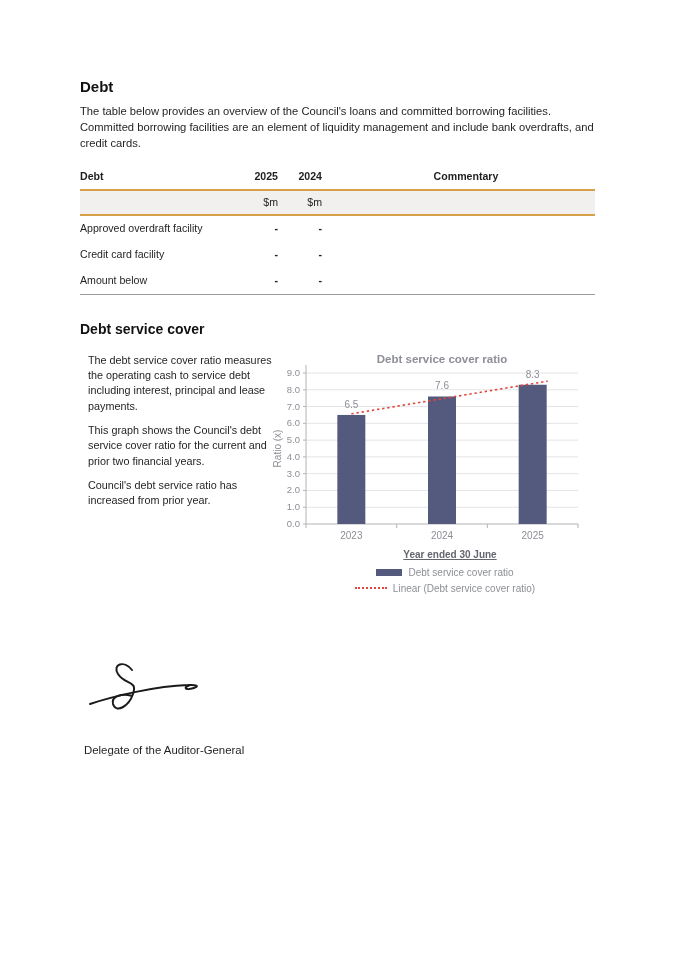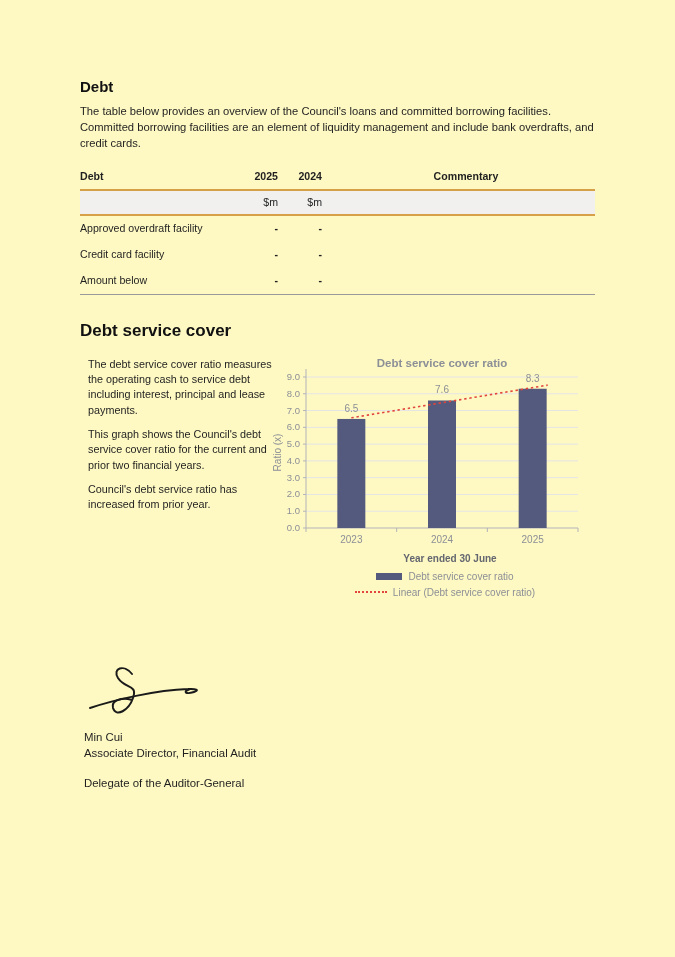--- a/index.html
+++ b/index.html
@@ -1,19 +1,19 @@
 <!DOCTYPE html>
 <html><head>
 <meta charset="utf-8">
 <style>
   html,body{margin:0;padding:0;background:#e8e8e8;}
   .page{
     position:relative;
     width:675px;height:957px;
-    background:#fef9c3;
+    background:#ffffff;
     font-family:"Liberation Sans", sans-serif;
     color:#1f1f1f;
     overflow:hidden;
     margin:0 auto;
   }
   .content{padding:78px 80px 0 80px;}
   .doc-title{font-size:15px;font-weight:700;margin:0 0 9px 0;color:#111;}
   .intro{font-size:11.2px;line-height:1.42;margin:0 0 14px 0;width:522px;}
 
   
@@ -23,38 +23,38 @@
   .debt-table .c3{width:44px;text-align:right;}
   .debt-table .c4{width:258px;text-align:center;padding-left:15px;}
   .debt-table th{font-weight:700;padding:4px 0 7px 0;border-bottom:2.5px solid #D5A048;vertical-align:bottom;}
   .debt-table td{padding:6px 0;vertical-align:top;line-height:1.3;}
   .unit-row td{background:#F1F0EF;border-bottom:2.5px solid #D5A048;padding:5px 0;}
   .unit-row td.c4{padding-left:15px;}
   .rule-after td{border-bottom:1.5px solid #9a9a9a;}
   td.dash{font-weight:700;}
 
   
-  .section-heading{font-size:17px;font-weight:700;margin:26px 0 10px 0;color:#111;}
+  .section-heading{font-size:14px;font-weight:700;margin:26px 0 10px 0;color:#111;}
   .dsc-row{display:flex;align-items:flex-start;}
   .dsc-text{width:198px;box-sizing:border-box;padding-left:8px;padding-top:6px;}
   .dsc-text p{font-size:10.8px;line-height:1.42;margin:0 0 9px 0;width:184px;}
 
   .chart-box{width:332px;position:relative;}
   .chart-svg{display:block;}
-  .chart-xlabel{font-size:10px;font-weight:700;color:#63666F;text-align:center;width:312px;margin:2px 0 7px 22px;}
+  .chart-xlabel{font-size:10px;font-weight:700;color:#63666F;text-align:center;width:312px;margin:2px 0 7px 22px;text-decoration:underline;}
   .legend{display:flex;flex-direction:column;align-items:center;gap:5px;margin-left:14px;}
   .legend-row{display:flex;align-items:center;gap:6px;font-size:10px;color:#8C8F96;}
   .swatch-bar{width:26px;height:7px;background:#545A7D;display:inline-block;}
   .swatch-dots{width:32px;height:0;border-top:2px dotted #E2453B;display:inline-block;}
 
   
   .sig-block{margin-top:62px;margin-left:4px;}
   .sig-svg{display:block;margin-left:2px;}
   .sig-name{font-size:11.4px;line-height:1.38;margin-top:10px;}
-  .sig-delegate{font-size:11.4px;margin-top:16px;}
+  .sig-delegate{font-size:11.4px;margin-top:28px;}
 
   .footer{position:absolute;right:63px;top:956px;font-size:10px;color:#333;}
 </style>
 </head>
 <body>
 
 <div class="page">
   <div class="content">
 
     <h1 class="doc-title">Debt</h1>
@@ -168,23 +168,19 @@
           </div>
         </div>
       </div>
     </div>
 
     <div class="sig-block">
       <svg class="sig-svg" width="130" height="60" viewBox="0 0 130 60">
         <path d="M4,48 C28,40 70,30 102,29 C110,28.5 114,30 108,32 C100,34.5 96,32 104,29" fill="none" stroke="#1a1a1a" stroke-width="2" stroke-linecap="round"></path>
         <path d="M46,14 C38,4 26,8 32,18 C39,29 52,24 47,38 C43,50 30,58 27,48 C25,40 36,37 46,40" fill="none" stroke="#1a1a1a" stroke-width="2" stroke-linecap="round"></path>
       </svg>
-      <div class="sig-name">
-        <div>Min Cui</div>
-        <div>Associate Director, Financial Audit</div>
-      </div>
       <div class="sig-delegate">Delegate of the Auditor-General</div>
     </div>
 
   </div>
 
   <div class="footer">Page 75 of 75</div>
 </div>
 
 </body></html>

